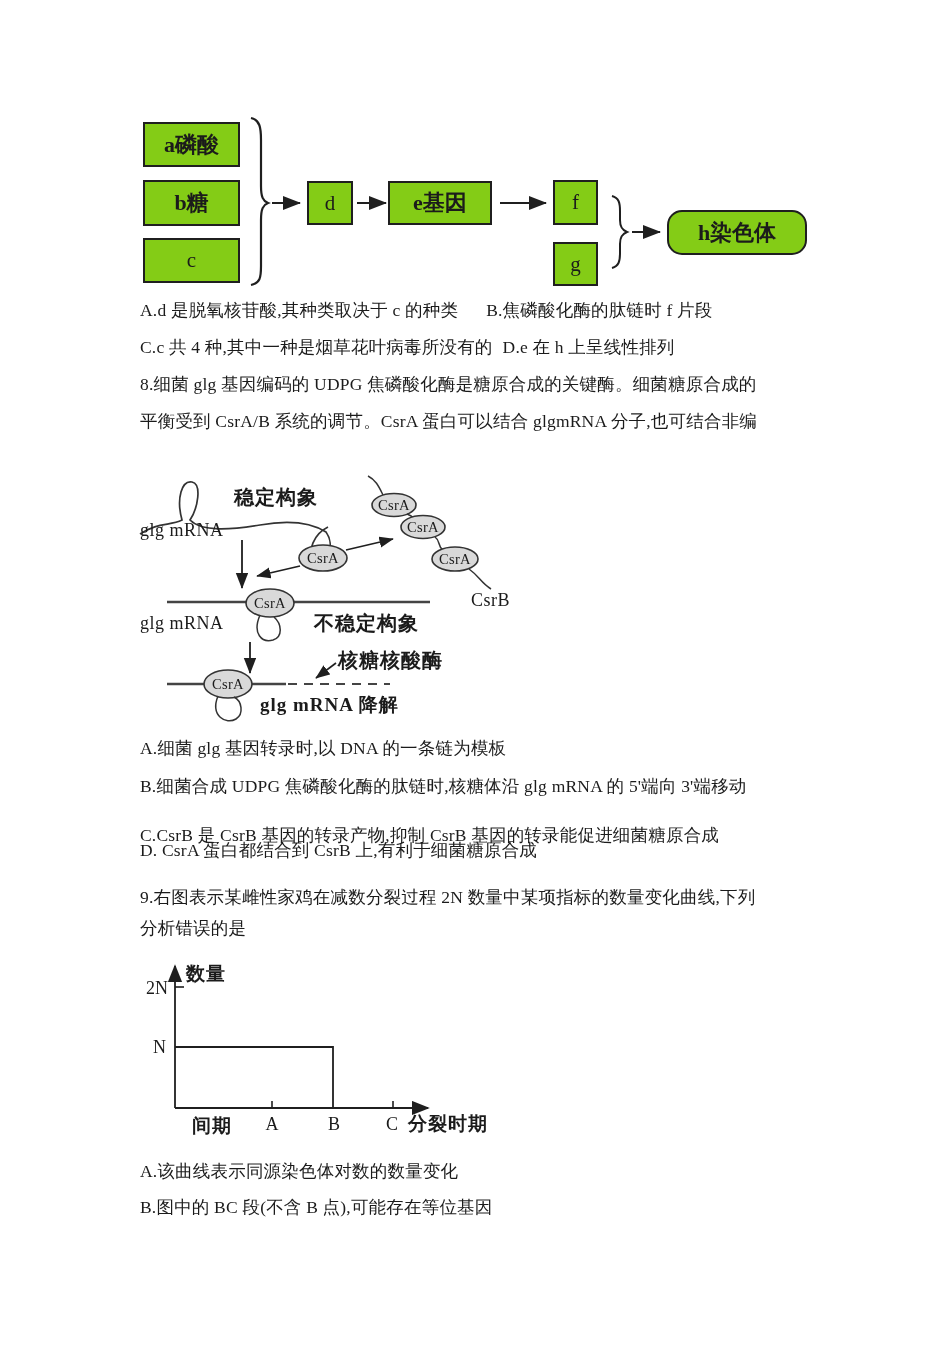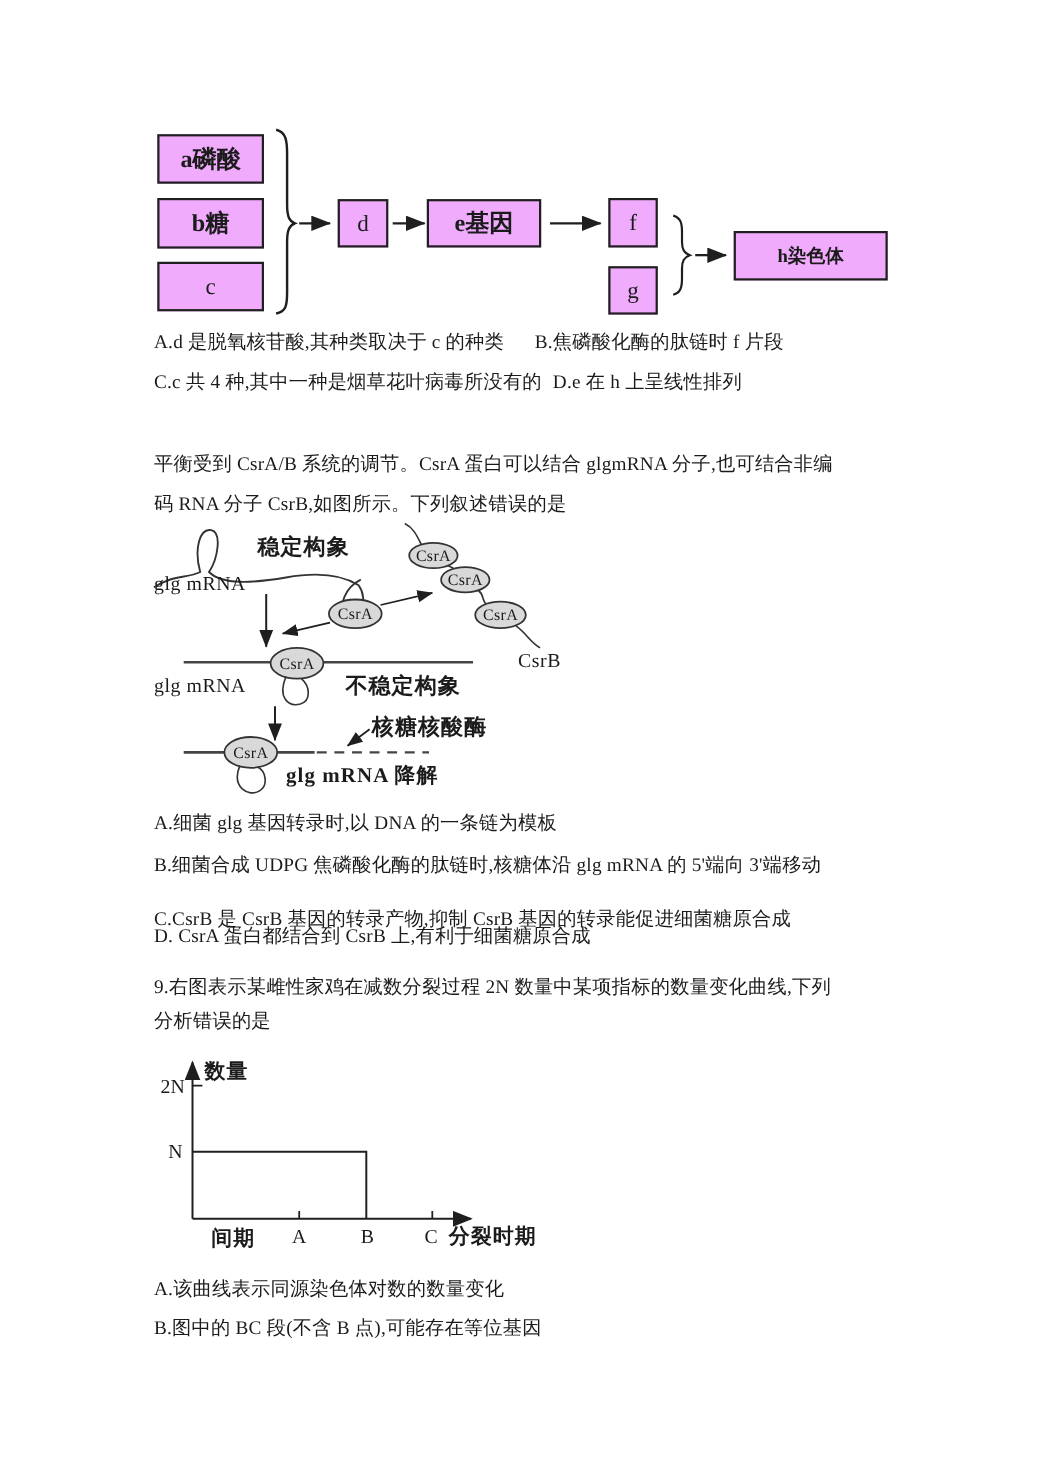--- a/index.html
+++ b/index.html
@@ -13,21 +13,21 @@
     position:absolute;left:140px;white-space:nowrap;
     font-size:17.5px;line-height:22px;letter-spacing:0.2px;
   }
   .gap-b{display:inline-block;margin-left:28px;}
   .gap-d{display:inline-block;margin-left:10px;}
   
   .flowchart{position:absolute;left:0;top:108px;width:950px;height:192px;}
   .fbox{
     position:absolute;border:2px solid #1f1f1f;box-sizing:border-box;
     display:flex;align-items:center;justify-content:center;
-    font-size:22px;font-weight:600;background:#f0abfc;
+    font-size:22px;font-weight:600;background:#84cc16;
   }
   .fbox.small-letter{font-size:21px;font-weight:500;}
   .overlay-svg{position:absolute;left:0;top:0;}
   
   .csra-diagram{position:absolute;left:130px;top:470px;width:430px;height:262px;}
   .q9-graph{position:absolute;left:130px;top:956px;width:390px;height:192px;}
   svg text{font-family:"Liberation Serif","DejaVu Serif",serif;fill:#1b1b1b;}
   .dlab{font-weight:700;font-size:20px;letter-spacing:1px;}
   .llab{font-size:18px;letter-spacing:0.5px;}
   .csra-txt{font-size:14.5px;letter-spacing:0.3px;}
@@ -56,32 +56,32 @@
       <line x1="500" y1="95" x2="546" y2="95" stroke="#1f1f1f" stroke-width="2" marker-end="url(#ah1)"></line>
       <line x1="632" y1="124" x2="660" y2="124" stroke="#1f1f1f" stroke-width="2" marker-end="url(#ah1)"></line>
     </svg>
     <div class="fbox" style="left:143px;top:14px;width:97px;height:45px;">a磷酸</div>
     <div class="fbox" style="left:143px;top:72px;width:97px;height:46px;">b糖</div>
     <div class="fbox small-letter" style="left:143px;top:130px;width:97px;height:45px;">c</div>
     <div class="fbox small-letter" style="left:307px;top:73px;width:46px;height:44px;">d</div>
     <div class="fbox" style="left:388px;top:73px;width:104px;height:44px;">e基因</div>
     <div class="fbox small-letter" style="left:553px;top:72px;width:45px;height:45px;">f</div>
     <div class="fbox small-letter" style="left:553px;top:134px;width:45px;height:44px;">g</div>
-    <div class="fbox" style="left:667px;top:102px;width:140px;height:45px;font-size:17px;">h染色体</div>
+    <div class="fbox" style="left:667px;top:102px;width:140px;height:45px;font-size:22px;border-radius:15px;">h染色体</div>
   </div>
 
   <div class="tline" style="top:299px;">
     <span>A.d 是脱氧核苷酸,其种类取决于 c 的种类</span><span class="gap-b">B.焦磷酸化酶的肽链时 f 片段</span>
   </div>
   <div class="tline" style="top:336px;">
     <span>C.c 共 4 种,其中一种是烟草花叶病毒所没有的</span><span class="gap-d">D.e 在 h 上呈线性排列</span>
   </div>
 
+  <div class="tline" style="top:373px;">8.细菌 glg 基因编码的 UDPG 焦磷酸化酶是糖原合成的关键酶。细菌糖原合成的</div>
   <div class="tline" style="top:410px;">平衡受到 CsrA/B 系统的调节。CsrA 蛋白可以结合 glgmRNA 分子,也可结合非编</div>
-  <div class="tline" style="top:447px;">码 RNA 分子 CsrB,如图所示。下列叙述错误的是</div>
 
   <div class="csra-diagram">
     <svg width="430" height="262" viewBox="0 0 430 262">
       <defs>
         <marker id="ah2" markerWidth="10" markerHeight="8" refX="8.5" refY="3.5" orient="auto">
           <path d="M0,0 L9,3.5 L0,7 Z" fill="#1f1f1f"></path>
         </marker>
       </defs>
 
       <path d="M10,64 C28,52 40,56 52,50 C46,28 52,10 62,12 C72,14 68,38 60,50 C72,62 100,60 130,55 C158,50 180,52 196,62 C206,76 196,94 186,88 C176,82 184,64 198,57" fill="none" stroke="#333" stroke-width="1.7"></path>

